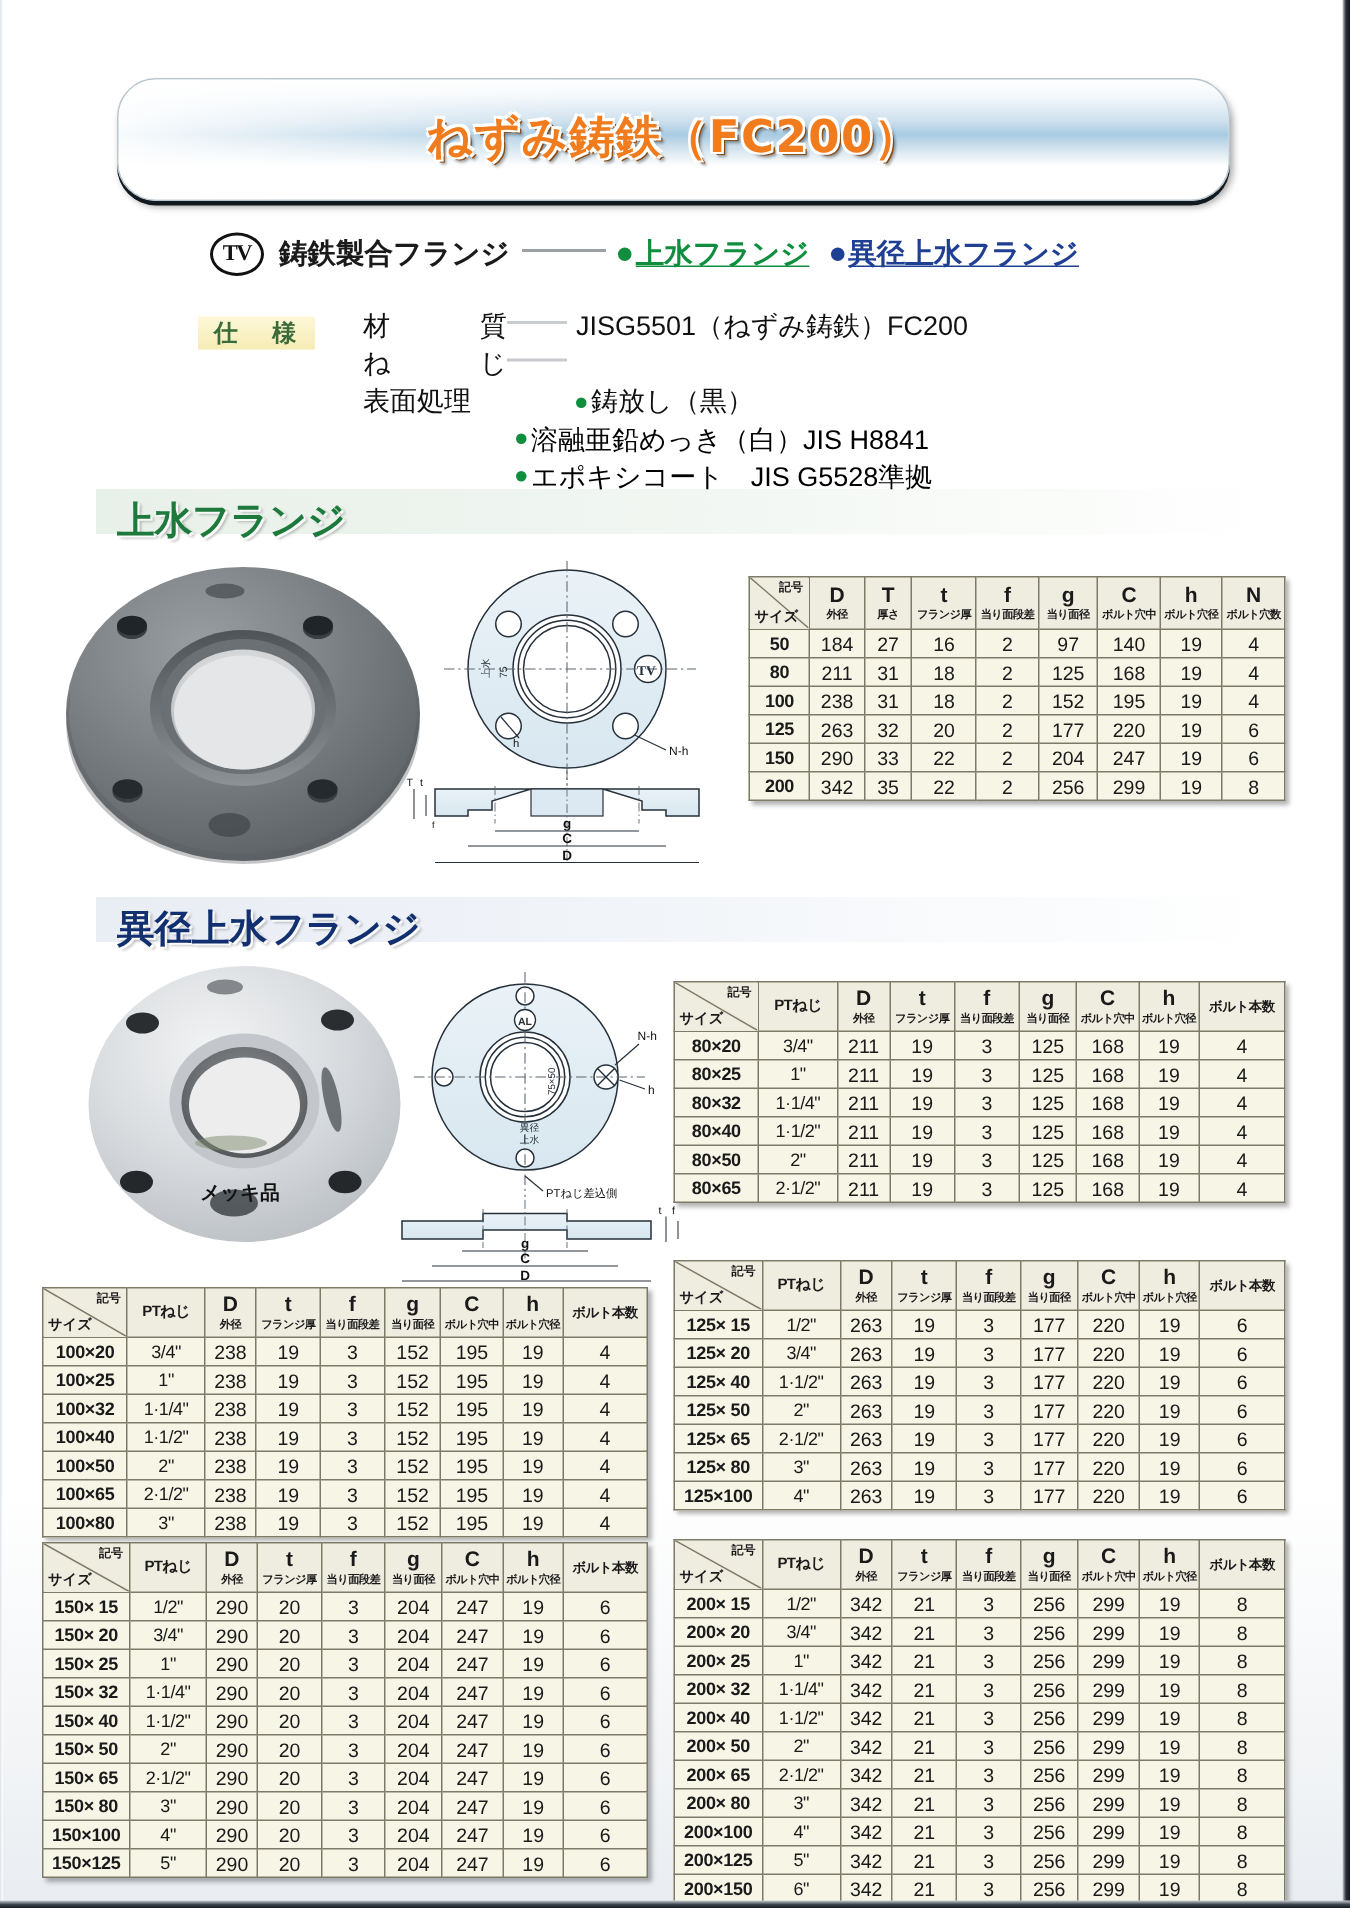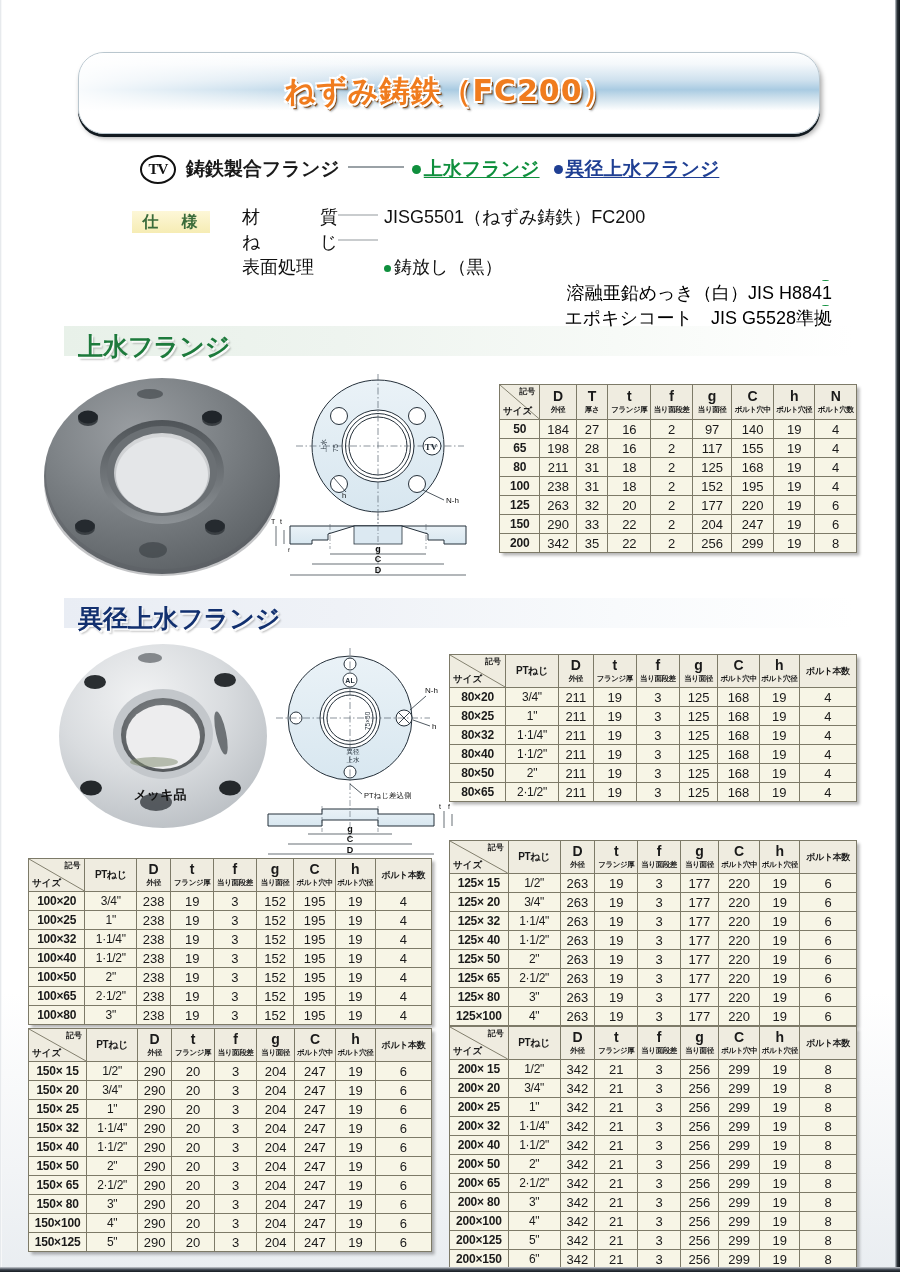--- a/index.html
+++ b/index.html
@@ -80,21 +80,21 @@
     background:linear-gradient(to bottom,#fdf7d8,#f6ecb4);
     color:#3a6b3a;font-weight:700;font-size:16px;
     display:flex;align-items:center;justify-content:space-around;
     letter-spacing:2px;
   }
   .spec-rows{margin-left:110px;}
   .spec-row{display:flex;align-items:baseline;height:25px;font-size:18px;color:#111;}
   .spec-key{width:96px;display:flex;justify-content:space-between;font-size:18px;}
   .spec-dash{width:40px;height:2px;background:#c9ccce;margin:0 6px 5px 0;align-self:center;}
   .spec-val{white-space:nowrap;}
-  .spec-sub{display:flex;align-items:flex-end;height:25px;font-size:18px;margin-left:102px;flex-direction:column;}
+  .spec-sub{display:flex;align-items:center;height:25px;font-size:18px;margin-left:102px;}
 
   
   .sec-head{
     position:absolute;font-size:25px;font-weight:700;
     text-shadow:1.5px 1.5px 0 rgba(255,255,255,.9), 2.5px 2.5px 2px rgba(0,0,0,.25);
   }
   #sec1{left:78px;top:330px;color:#1d7a3c;}
   #sec2{left:78px;top:602px;color:#12306f;}
   .band-bg1{position:absolute;left:64px;top:326px;width:790px;height:30px;
     background:linear-gradient(to right,#e8f1e9,#eef4ef 35%,#f7faf7 70%,#ffffff);z-index:0;}
@@ -340,31 +340,20 @@
             <td class="val">184</td>
             <td class="val">27</td>
             <td class="val">16</td>
             <td class="val">2</td>
             <td class="val">97</td>
             <td class="val">140</td>
             <td class="val">19</td>
             <td class="val">4</td>
           </tr>
           <tr>
-            <td class="size-cell">65</td>
-            <td class="val">198</td>
-            <td class="val">28</td>
-            <td class="val">16</td>
-            <td class="val">2</td>
-            <td class="val">117</td>
-            <td class="val">155</td>
-            <td class="val">19</td>
-            <td class="val">4</td>
-          </tr>
-          <tr>
             <td class="size-cell">80</td>
             <td class="val">211</td>
             <td class="val">31</td>
             <td class="val">18</td>
             <td class="val">2</td>
             <td class="val">125</td>
             <td class="val">168</td>
             <td class="val">19</td>
             <td class="val">4</td>
           </tr>
@@ -683,31 +672,20 @@
             <td class="pt">3/4"</td>
             <td class="val">263</td>
             <td class="val">19</td>
             <td class="val">3</td>
             <td class="val">177</td>
             <td class="val">220</td>
             <td class="val">19</td>
             <td class="val">6</td>
           </tr>
           <tr>
-            <td class="size-cell">125× 32</td>
-            <td class="pt">1·1/4"</td>
-            <td class="val">263</td>
-            <td class="val">19</td>
-            <td class="val">3</td>
-            <td class="val">177</td>
-            <td class="val">220</td>
-            <td class="val">19</td>
-            <td class="val">6</td>
-          </tr>
-          <tr>
             <td class="size-cell">125× 40</td>
             <td class="pt">1·1/2"</td>
             <td class="val">263</td>
             <td class="val">19</td>
             <td class="val">3</td>
             <td class="val">177</td>
             <td class="val">220</td>
             <td class="val">19</td>
             <td class="val">6</td>
           </tr>

